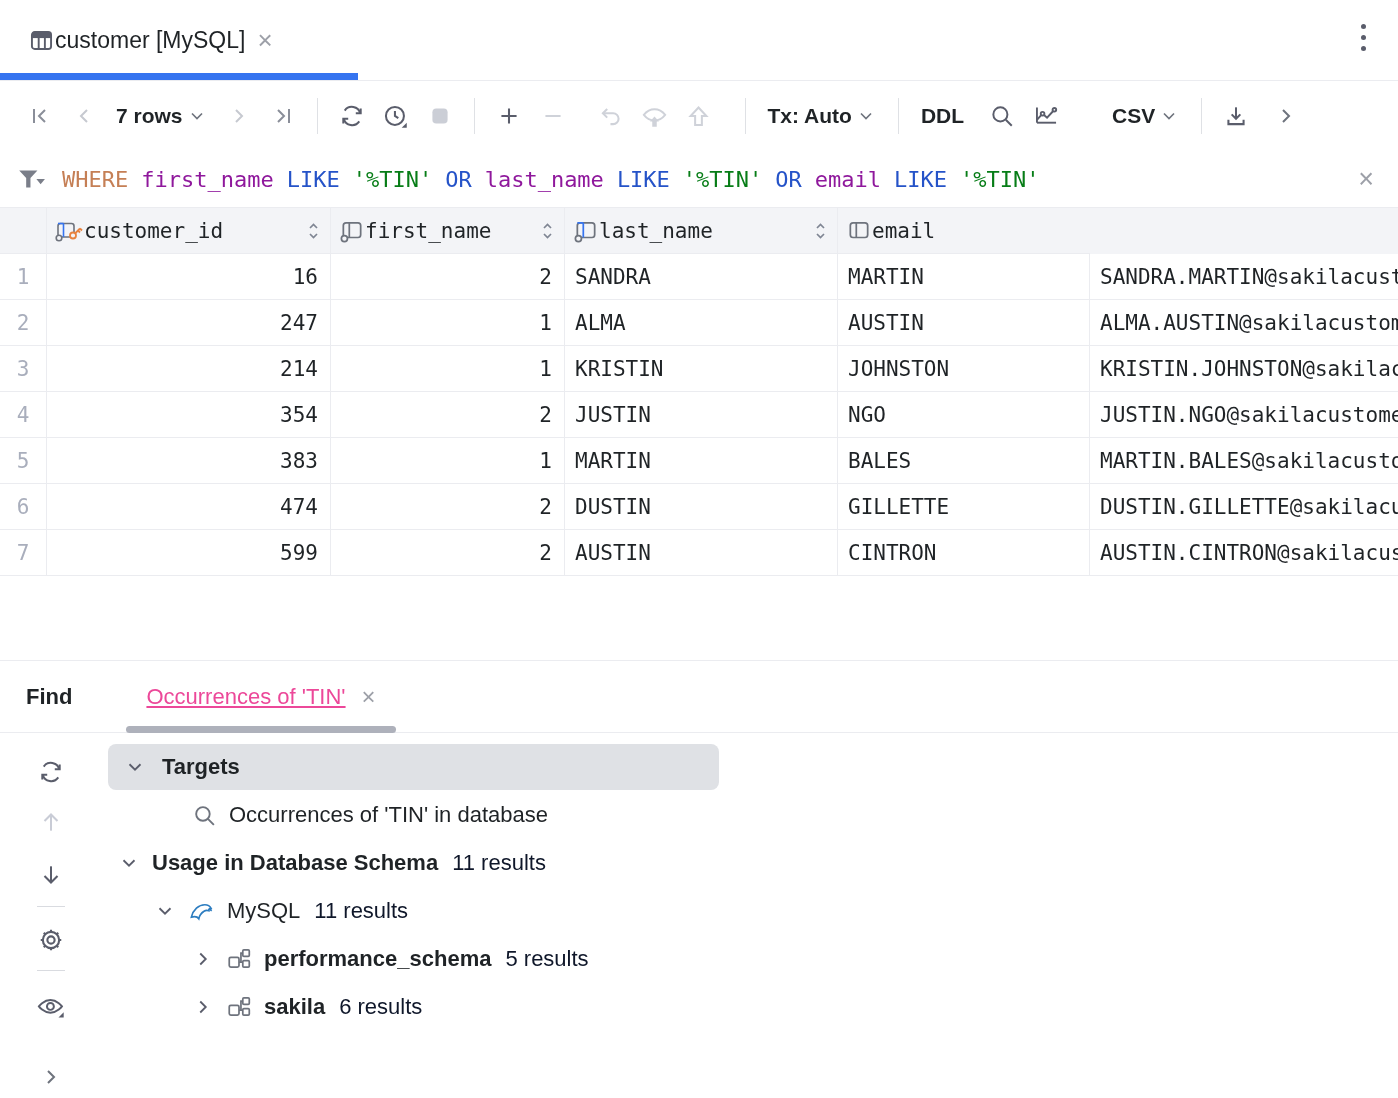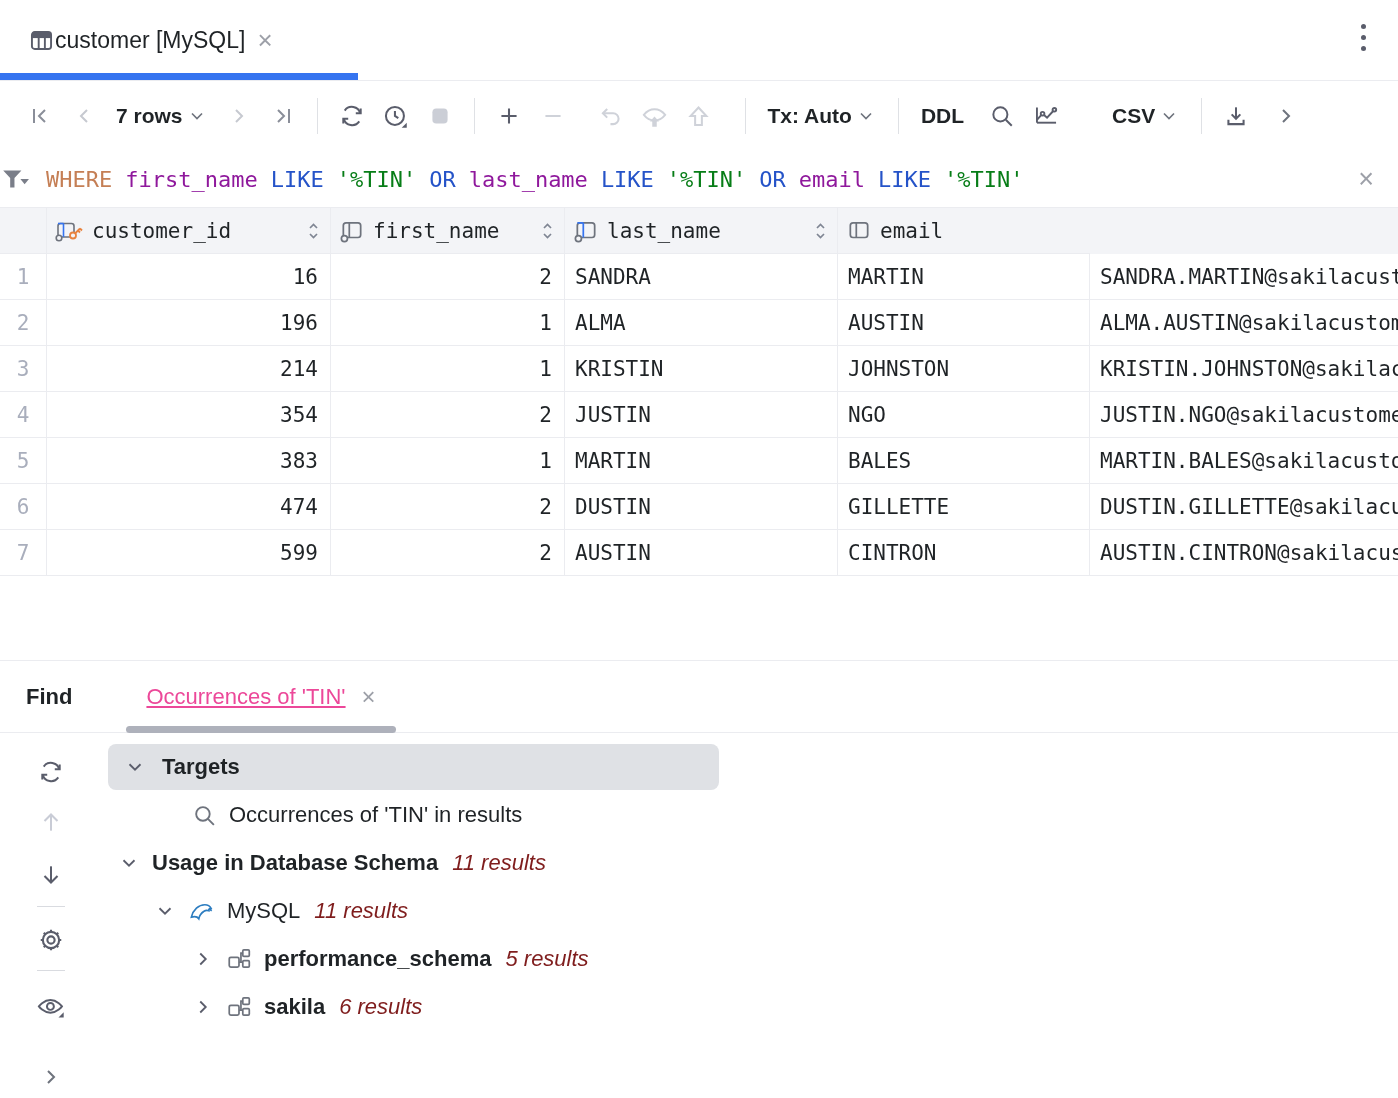--- a/index.html
+++ b/index.html
@@ -17,41 +17,41 @@
   .kebab i { width:5px; height:5px; border-radius:50%; background:#5A5D6B; display:block; }
 
   
   .toolbar { height:71px; border-top:1px solid #EBECF0; display:flex; align-items:center; padding-left:18px; }
   .tb-btn { width:44px; height:44px; display:flex; align-items:center; justify-content:center; border-radius:6px; cursor:pointer; flex:none; }
   .tb-sep { width:1px; height:36px; background:#DFE1E5; margin:0 12px; flex:none; }
   .tb-label { font-size:21px; color:#1F2326; white-space:nowrap; }
   .tb-group { display:flex; align-items:center; gap:4px; padding:0 10px; cursor:pointer; flex:none;font-weight:bold; }
 
   
-  .filterbar { height:56px; display:flex; align-items:center; position:relative;
+  .filterbar { height:56px; display:flex; align-items:center; padding-left:16px; position:relative;
                font-family:"DejaVu Sans Mono", monospace; font-size:22px; }
   .filter-expr { margin-left:16px; white-space:nowrap; }
   .filter-expr span { margin-right:13px; }
   .tk-w { color:#C57F55; }
   .tk-i { color:#8F189C; }
   .tk-k { color:#2553C8; }
   .tk-s { color:#077D17; }
   .filter-close { position:absolute; right:24px; color:#9DA0A8; font-size:27px; cursor:pointer; font-family:"Liberation Sans",sans-serif; }
 
   
   .grid { border-top:1px solid #EBECF0; font-family:"DejaVu Sans Mono", monospace; font-size:21px; }
   .g-row { display:grid; grid-template-columns:47px 284px 234px 273px 252px 1fr; height:46px; }
   .g-head { background:#F3F4F7; }
   .g-cell { border-right:1px solid #EBECF0; border-bottom:1px solid #EBECF0; display:flex; align-items:center;
             white-space:nowrap; overflow:hidden; }
   .g-cell.last { border-right:none; }
   .g-cell.num { justify-content:flex-end; padding-right:12px; }
   .g-cell.txt { padding-left:10px; }
   .g-cell.gutter { justify-content:center; color:#A9AEBC; }
-  .hcell { padding-left:8px; gap:8px; cursor:pointer; }
+  .hcell { padding-left:8px; gap:0; cursor:pointer; }
   .hname { color:#1F2326; }
   .sorter { margin-left:auto; margin-right:10px; }
 
   
   .find-panel { position:absolute; left:0; right:0; top:660px; bottom:0; border-top:1px solid #EBECF0;
                 display:flex; flex-direction:column; background:#fff; }
   .find-head { height:72px; flex:none; border-bottom:1px solid #EBECF0; display:flex; align-items:center; }
   .find-title { font-size:22px; font-weight:700; margin-left:26px; }
   .find-tab { margin-left:54px; height:100%; display:flex; align-items:center; gap:16px; padding:0 20px; position:relative; cursor:pointer; }
   .find-tab-label { font-size:22px; color:#ec4899;text-decoration:underline; }
@@ -61,21 +61,21 @@
 
   .strip { width:90px; flex:none; display:flex; flex-direction:column; align-items:center; }
   .strip .s-btn { cursor:pointer; }
   .strip-sep { width:28px; height:1px; background:#D9DBE0; }
 
   .tree { width:646px; flex:none; padding-top:10px; font-size:22px; }
   .t-row { height:48px; display:flex; align-items:center; cursor:pointer; }
   .t-pill { margin-left:12px; width:611px; height:46px; background:#DFE1E5; border-radius:8px;
             display:flex; align-items:center; padding-left:16px; gap:16px; }
   .t-bold { font-weight:700; }
-  .t-count { color:#7f1d1d; margin-left:14px;font-style:italic; }
+  .t-count { color:#0f172a; margin-left:14px; }
   .t-gap { display:flex; align-items:center; gap:12px; }
 
   .preview { flex:1; background:#F7F8FA; border-left:1px solid #EBECF0; display:flex; justify-content:center; }
   .preview-msg { margin-top:116px; color:#7F8593; font-size:24px; }
 </style>
 </head>
 <body>
 
 <div class="tabbar">
   <div class="tab">
@@ -289,21 +289,21 @@
   <div class="g-row">
     <div class="g-cell gutter">1</div>
     <div class="g-cell num">16</div>
     <div class="g-cell num">2</div>
     <div class="g-cell txt">SANDRA</div>
     <div class="g-cell txt">MARTIN</div>
     <div class="g-cell txt last">SANDRA.MARTIN@sakilacustomer.org</div>
   </div>
   <div class="g-row">
     <div class="g-cell gutter">2</div>
-    <div class="g-cell num">196</div>
+    <div class="g-cell num">247</div>
     <div class="g-cell num">1</div>
     <div class="g-cell txt">ALMA</div>
     <div class="g-cell txt">AUSTIN</div>
     <div class="g-cell txt last">ALMA.AUSTIN@sakilacustomer.org</div>
   </div>
   <div class="g-row">
     <div class="g-cell gutter">3</div>
     <div class="g-cell num">214</div>
     <div class="g-cell num">1</div>
     <div class="g-cell txt">KRISTIN</div>
@@ -407,21 +407,21 @@
             </svg>
           <span class="t-bold">Targets</span>
         </div>
       </div>
       <div class="t-row" style="padding-left:96px">
         <div class="t-gap">
           <svg width="25" height="25" viewBox="0 0 24 24" fill="none" stroke="#6E737D" stroke-width="1.8">
             <circle cx="10.5" cy="10.5" r="6.5"></circle>
               <path d="M15.5 15.5L21 21"></path>
           </svg>
-          <span>Occurrences of 'TIN' in results</span>
+          <span>Occurrences of 'TIN' in database</span>
         </div>
       </div>
       <div class="t-row" style="padding-left:22px">
         <div class="t-gap">
           <svg width="22" height="22" viewBox="0 0 24 24" fill="none" stroke="#5A5D6B" stroke-width="2">
               <path d="M6 9l6 6 6-6"></path>
             </svg>
           <span class="t-bold">Usage in Database Schema</span>
         </div>
         <span class="t-count">11 results</span>

